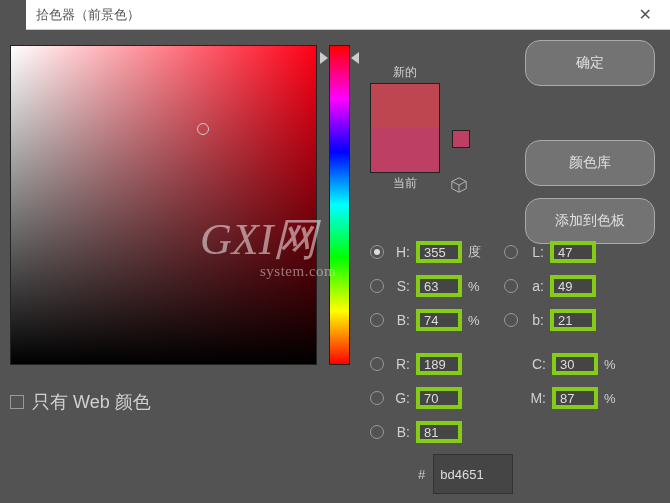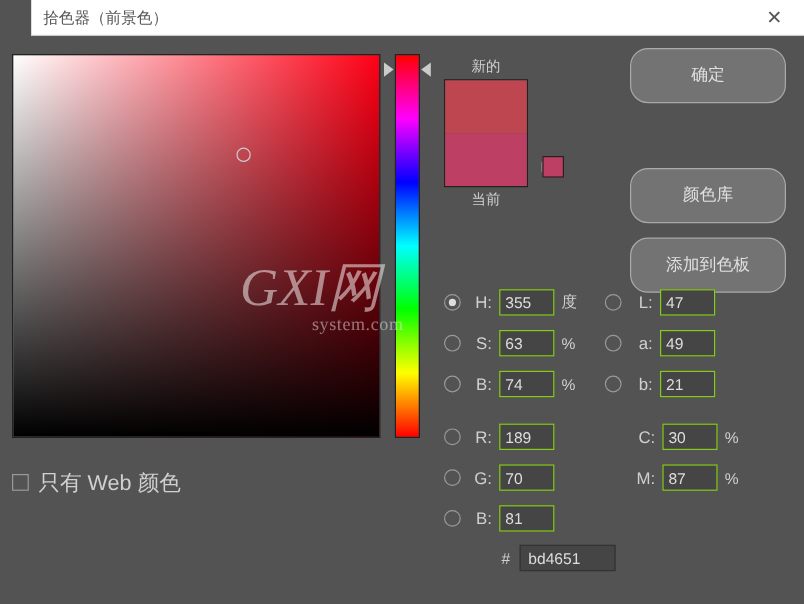--- a/index.html
+++ b/index.html
@@ -118,23 +118,23 @@
     }
     
     .right {
       flex: 1;
       padding-left: 20px;
       position: relative;
     }
     .swatch-area {
       position: absolute;
       left: 20px;
-      top: 5px;
-      display: flex;
-      align-items: center;
+      top: 22px;
+      display: flex;
+      align-items: flex-end;
     }
     .swatch-labels {
       text-align: center;
       font-size: 12px;
     }
     .swatch-box {
       width: 70px;
       height: 90px;
       border: 1px solid #222;
       display: flex;
@@ -211,21 +211,21 @@
     }
     .lbl {
       width: 20px;
       text-align: right;
       font-size: 14px;
     }
     .inp {
       width: 46px;
       height: 22px;
       background: #454545;
-      border: 1px solid #84cc16;
+      border: 4px solid #84cc16;
       color: #ddd;
       font-size: 13px;
       padding: 0 4px;
       text-align: left;
     }
     .unit {
       width: 18px;
       font-size: 13px;
     }
     .col2 {
@@ -236,21 +236,21 @@
     }
     .hexrow {
       display: flex;
       align-items: center;
       gap: 8px;
       margin-top: 5px;
       margin-left: 48px;
     }
     .hexinp {
       width: 80px;
-      height: 22px;
+      height: 40px;
       background: #454545;
       border: 1px solid #333;
       color: #ddd;
       font-size: 13px;
       padding: 0 6px;
     }
     
     .watermark {
       position: absolute;
       left: 200px;

